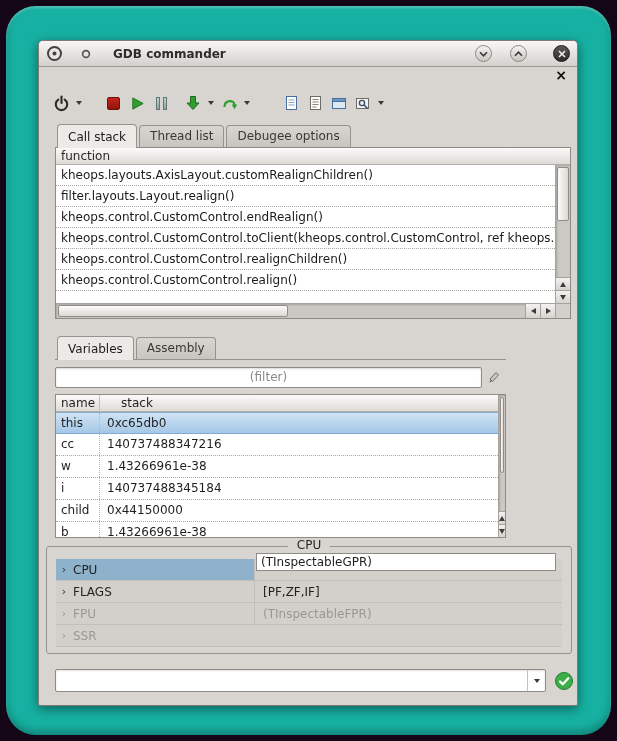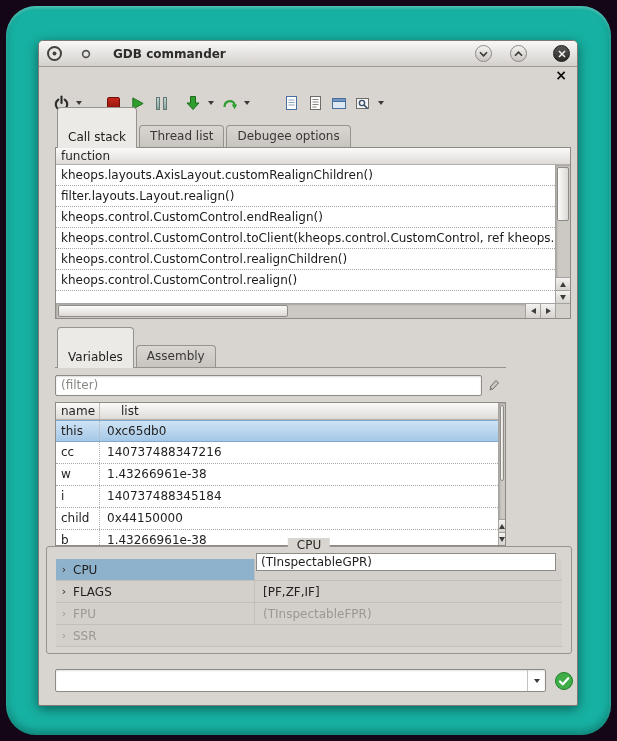--- a/index.html
+++ b/index.html
@@ -73,21 +73,21 @@
   
   .tabbar { display: flex; align-items: flex-end; height: 22px; padding-left: 2px; position: relative; z-index: 2; }
   .tab {
     padding: 3px 10px 4px 10px; margin-right: 2px;
     border: 1px solid #96928e; border-bottom: none;
     border-radius: 4px 4px 0 0;
     background: linear-gradient(#d9d6d2, #c8c5c1);
     color: #3a3835; white-space: nowrap;
   }
   .tab.active {
-    background: #eceae7; padding-top: 22px; margin-bottom: -1px; color: #1d1c1a;
+    background: #eceae7; padding-top: 5px; margin-bottom: -1px; color: #1d1c1a;
   }
   
   .stack-area { position: absolute; left: 16px; top: 84px; width: 516px; }
   .stack-panel {
     height: 172px; border: 1px solid #8e8a86; background: #fff;
     display: grid; grid-template-columns: 1fr 15px; grid-template-rows: 17px 1fr 15px;
   }
   .col-header {
     grid-column: 1 / 3;
     background: linear-gradient(#fbfaf9, #dedbd7);
@@ -108,27 +108,27 @@
   .hscroll { display: flex; border-top: 1px solid #a6a29e; background: #ccc8c4; }
   .htrack { flex: 1; position: relative; box-shadow: inset 1px 1px 2px rgba(0,0,0,.18); }
   .hthumb { position: absolute; top: 1px; bottom: 1px; left: 2px; width: 230px; background: linear-gradient(#fcfbfa,#dcd9d5); border: 1px solid #8f8b87; border-radius: 2px; }
   .hstepper { width: 15px; display: flex; align-items: center; justify-content: center; background: linear-gradient(#f3f2f0,#d6d3cf); border-left: 1px solid #a6a29e; }
   .corner { background: #d3d0cc; border-left: 1px solid #a6a29e; border-top: 1px solid #a6a29e; }
   .tri-up    { width:0;height:0;border-left:3.5px solid transparent;border-right:3.5px solid transparent;border-bottom:5px solid #3f3c39; }
   .tri-down  { width:0;height:0;border-left:3.5px solid transparent;border-right:3.5px solid transparent;border-top:5px solid #3f3c39; }
   .tri-left  { width:0;height:0;border-top:3.5px solid transparent;border-bottom:3.5px solid transparent;border-right:5px solid #3f3c39; }
   .tri-right { width:0;height:0;border-top:3.5px solid transparent;border-bottom:3.5px solid transparent;border-left:5px solid #3f3c39; }
   
-  .vars-area { position: absolute; left: 16px; top: 304px; width: 451px; }
+  .vars-area { position: absolute; left: 16px; top: 296px; width: 451px; }
   .vars-content { border-top: 1px solid #96928e; padding-top: 5px; }
   .filter-row { display: flex; align-items: center; height: 24px; margin-bottom: 5px; }
   .filter-input {
     flex: 1; height: 21px; border: 1px solid #8e8a86; border-radius: 2px;
     background: #fff; padding: 0 5px; font: inherit; color: #211f1d;
-    box-shadow: inset 0 1px 2px rgba(0,0,0,.15); outline: none;
+    box-shadow: inset 0 1px 2px rgba(0,0,0,.15); outline: none; text-align: center;
   }
   .filter-input::placeholder { color: #8d8a85; opacity: 1; }
   .wipe-btn { width: 24px; height: 22px; display: flex; align-items: center; justify-content: center; }
   .vtable { display: flex; border: 1px solid #8e8a86; background: #fff; height: 144px; }
   .vtable-main { flex: 1; overflow: hidden; display: flex; flex-direction: column; }
   .vhead { display: flex; height: 17px; background: linear-gradient(#fbfaf9,#dedbd7); border-bottom: 1px solid #b3afab; flex: none; gap: 16px; }
   .vhead .hname { width: 44px; padding: 1px 5px; border-right: 1px solid #c2bfba; }
   .vhead .hvalue { flex: 1; padding: 1px 5px; }
   .vrow { display: flex; height: 22px; border-bottom: 1px dotted #a9a5a1; flex: none; }
   .vrow .cname { width: 44px; padding: 2px 5px; border-right: 1px dotted #b8b4b0; line-height: 17px; }
@@ -331,21 +331,21 @@
           <svg width="16" height="16" viewBox="0 0 16 16">
             <path d="M4 10 L10 3.5 L12.5 6 L6.5 12.5 z" fill="#c9c5c0" stroke="#6f6b66"></path>
             <path d="M3 13.5 L6 12.5 L4.5 11 z" fill="#6f6b66"></path>
           </svg>
         </div>
       </div>
       <div class="vtable">
         <div class="vtable-main">
           <div class="vhead">
             <div class="hname">name</div>
-            <div class="hvalue">list</div>
+            <div class="hvalue">stack</div>
           </div>
           <div class="vrow selected">
             <div class="cname">this</div>
             <div class="cvalue">0xc65db0</div>
           </div>
           <div class="vrow">
             <div class="cname">cc</div>
             <div class="cvalue">140737488347216</div>
           </div>
           <div class="vrow">

